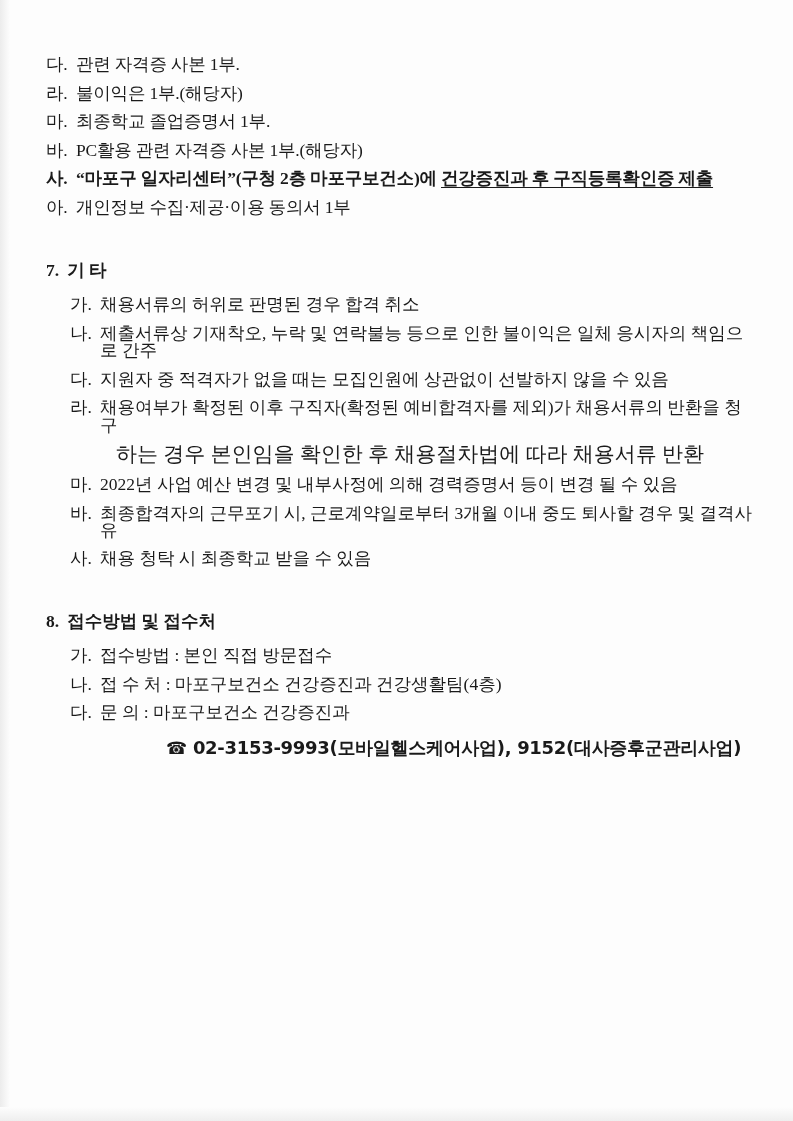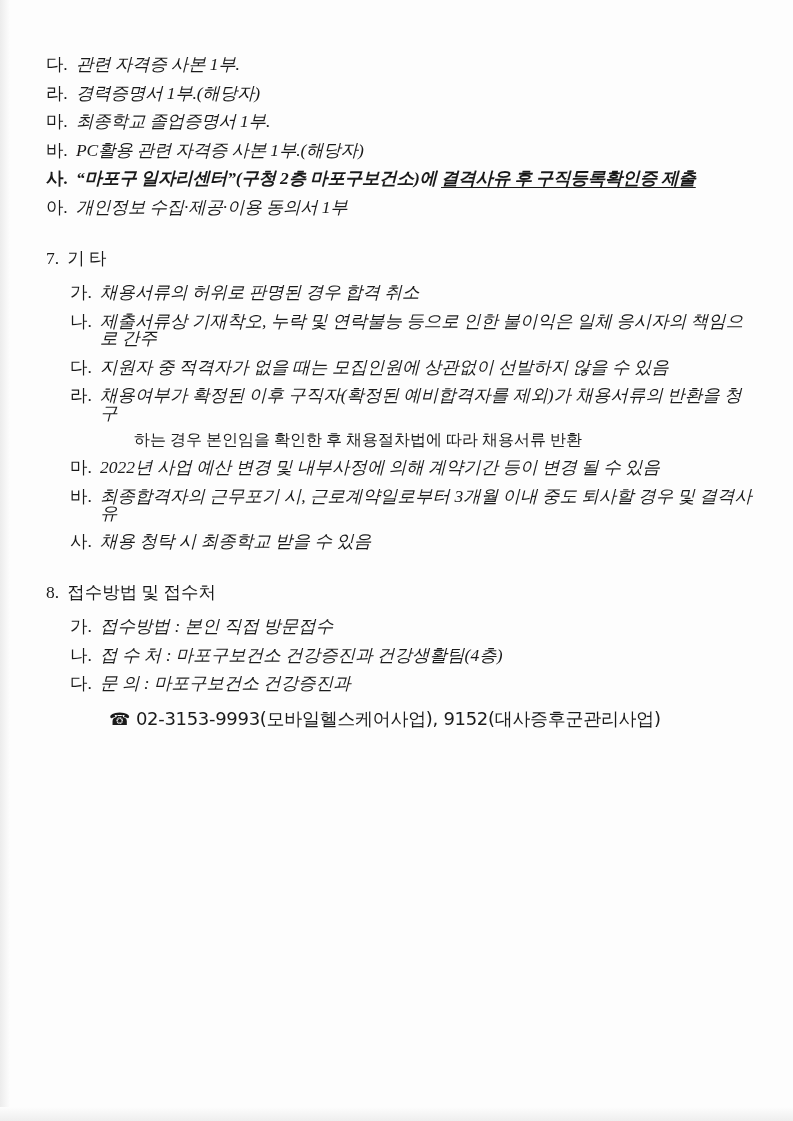--- a/index.html
+++ b/index.html
@@ -50,52 +50,51 @@
     margin-bottom: 11px;
     letter-spacing: -0.2px;
   }
   .marker {
     flex: 0 0 auto;
     width: 30px;
     text-align: left;
   }
   .txt {
     flex: 1 1 auto;
-    font-style: italic;
   }
   .bold { font-weight: bold; }
   .underline { text-decoration: underline; text-underline-offset: 3px; }
   .section-head {
     font-size: 17.5px;
-    font-weight: normal;
-    margin-top: 30px;
+    font-weight: bold;
+    margin-top: 42px;
     margin-bottom: 14px;
     letter-spacing: 0px;
   }
   .section-head .num { margin-right: 8px; }
   .sub-line {
     font-size: 17.5px;
     line-height: 1.0;
     margin-bottom: 11px;
     margin-left: 24px;
     display: flex;
     align-items: flex-start;
   }
   .cont-line {
-    font-size: 16px;
+    font-size: 21px;
     line-height: 1.0;
     margin-bottom: 11px;
-    margin-left: 88px;
+    margin-left: 70px;
   }
   .phone-line {
     font-size: 18px;
-    font-weight: normal;
+    font-weight: bold;
     font-family: "DejaVu Sans", "Liberation Sans", sans-serif;
     margin-top: 14px;
-    margin-left: 63px;
+    margin-left: 120px;
     letter-spacing: -0.3px;
   }
   .phone-icon {
     font-family: "DejaVu Sans", sans-serif;
     margin-right: 6px;
     font-size: 17px;
   }
   .tight { margin-bottom: 10px; }
 </style>
 </head>
@@ -107,33 +106,33 @@
 
   <div class="content">
 
     <div>
       <div class="line">
         <span class="marker">다.</span>
         <span class="txt">관련 자격증 사본 1부.</span>
       </div>
       <div class="line">
         <span class="marker">라.</span>
-        <span class="txt">경력증명서 1부.(해당자)</span>
+        <span class="txt">불이익은 1부.(해당자)</span>
       </div>
       <div class="line">
         <span class="marker">마.</span>
         <span class="txt">최종학교 졸업증명서 1부.</span>
       </div>
       <div class="line">
         <span class="marker">바.</span>
         <span class="txt">PC활용 관련 자격증 사본 1부.(해당자)</span>
       </div>
       <div class="line bold">
         <span class="marker">사.</span>
-        <span class="txt"><span>“마포구 일자리센터”(구청 2층 마포구보건소)에 </span><span class="underline">결격사유 후 구직등록확인증 제출</span></span>
+        <span class="txt"><span>“마포구 일자리센터”(구청 2층 마포구보건소)에 </span><span class="underline">건강증진과 후 구직등록확인증 제출</span></span>
       </div>
       <div class="line">
         <span class="marker">아.</span>
         <span class="txt">개인정보 수집·제공·이용 동의서 1부</span>
       </div>
     </div>
 
     <div class="section-head">
       <span class="num">7.</span><span>기 타</span>
     </div>
@@ -150,21 +149,21 @@
         <span class="marker">다.</span>
         <span class="txt">지원자 중 적격자가 없을 때는 모집인원에 상관없이 선발하지 않을 수 있음</span>
       </div>
       <div class="sub-line tight">
         <span class="marker">라.</span>
         <span class="txt">채용여부가 확정된 이후 구직자(확정된 예비합격자를 제외)가 채용서류의 반환을 청구</span>
       </div>
       <div class="cont-line">하는 경우 본인임을 확인한 후 채용절차법에 따라 채용서류 반환</div>
       <div class="sub-line">
         <span class="marker">마.</span>
-        <span class="txt">2022년 사업 예산 변경 및 내부사정에 의해 계약기간 등이 변경 될 수 있음</span>
+        <span class="txt">2022년 사업 예산 변경 및 내부사정에 의해 경력증명서 등이 변경 될 수 있음</span>
       </div>
       <div class="sub-line tight">
         <span class="marker">바.</span>
         <span class="txt">최종합격자의 근무포기 시, 근로계약일로부터 3개월 이내 중도 퇴사할 경우 및 결격사유</span>
       </div>
       <div class="sub-line">
         <span class="marker">사.</span>
         <span class="txt">채용 청탁 시 최종학교 받을 수 있음</span>
       </div>
     </div>

